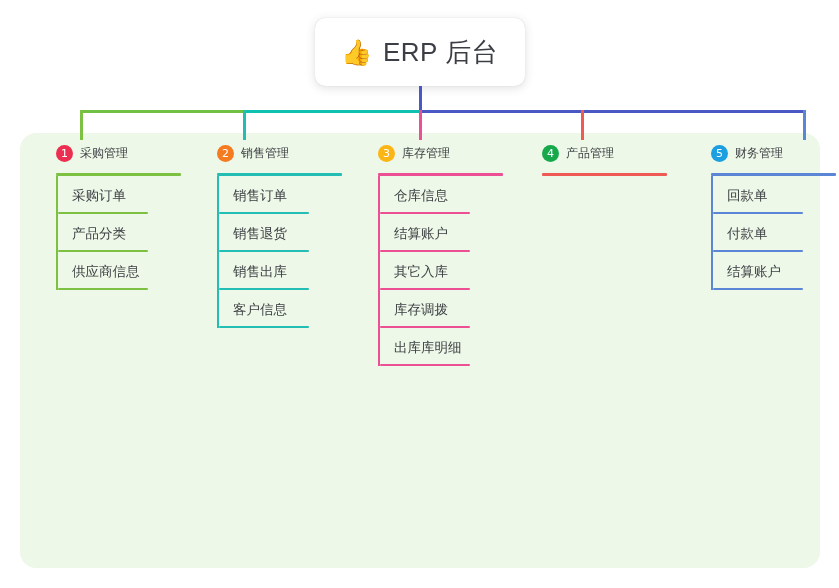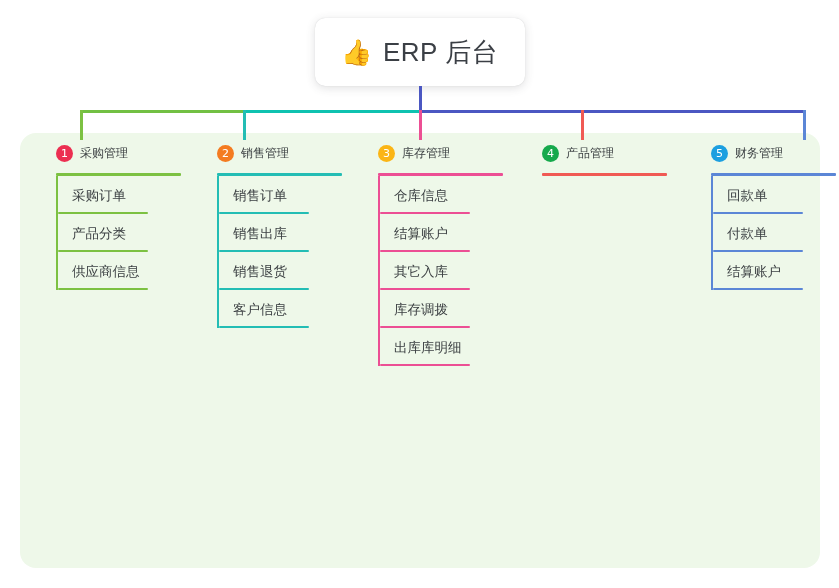--- a/index.html
+++ b/index.html
@@ -189,25 +189,25 @@
           <span class="col-title">销售管理</span>
         </div>
         <div class="head-rule" style="background: rgb(35, 189, 180);"></div>
         <div class="items">
           <div class="spine" style="background: rgb(35, 189, 180);"></div>
           <div class="item">
             <span class="item-label">销售订单</span>
             <div class="item-rule" style="background: rgb(35, 189, 180);"></div>
           </div>
           <div class="item">
+            <span class="item-label">销售退货</span>
+            <div class="item-rule" style="background: rgb(35, 189, 180);"></div>
+          </div>
+          <div class="item">
             <span class="item-label">销售出库</span>
-            <div class="item-rule" style="background: rgb(35, 189, 180);"></div>
-          </div>
-          <div class="item">
-            <span class="item-label">销售退货</span>
             <div class="item-rule" style="background: rgb(35, 189, 180);"></div>
           </div>
           <div class="item">
             <span class="item-label">客户信息</span>
             <div class="item-rule" style="background: rgb(35, 189, 180);"></div>
           </div>
         </div>
       </div>
       <div class="column" style="left: 360px;">
         <div class="col-head">

